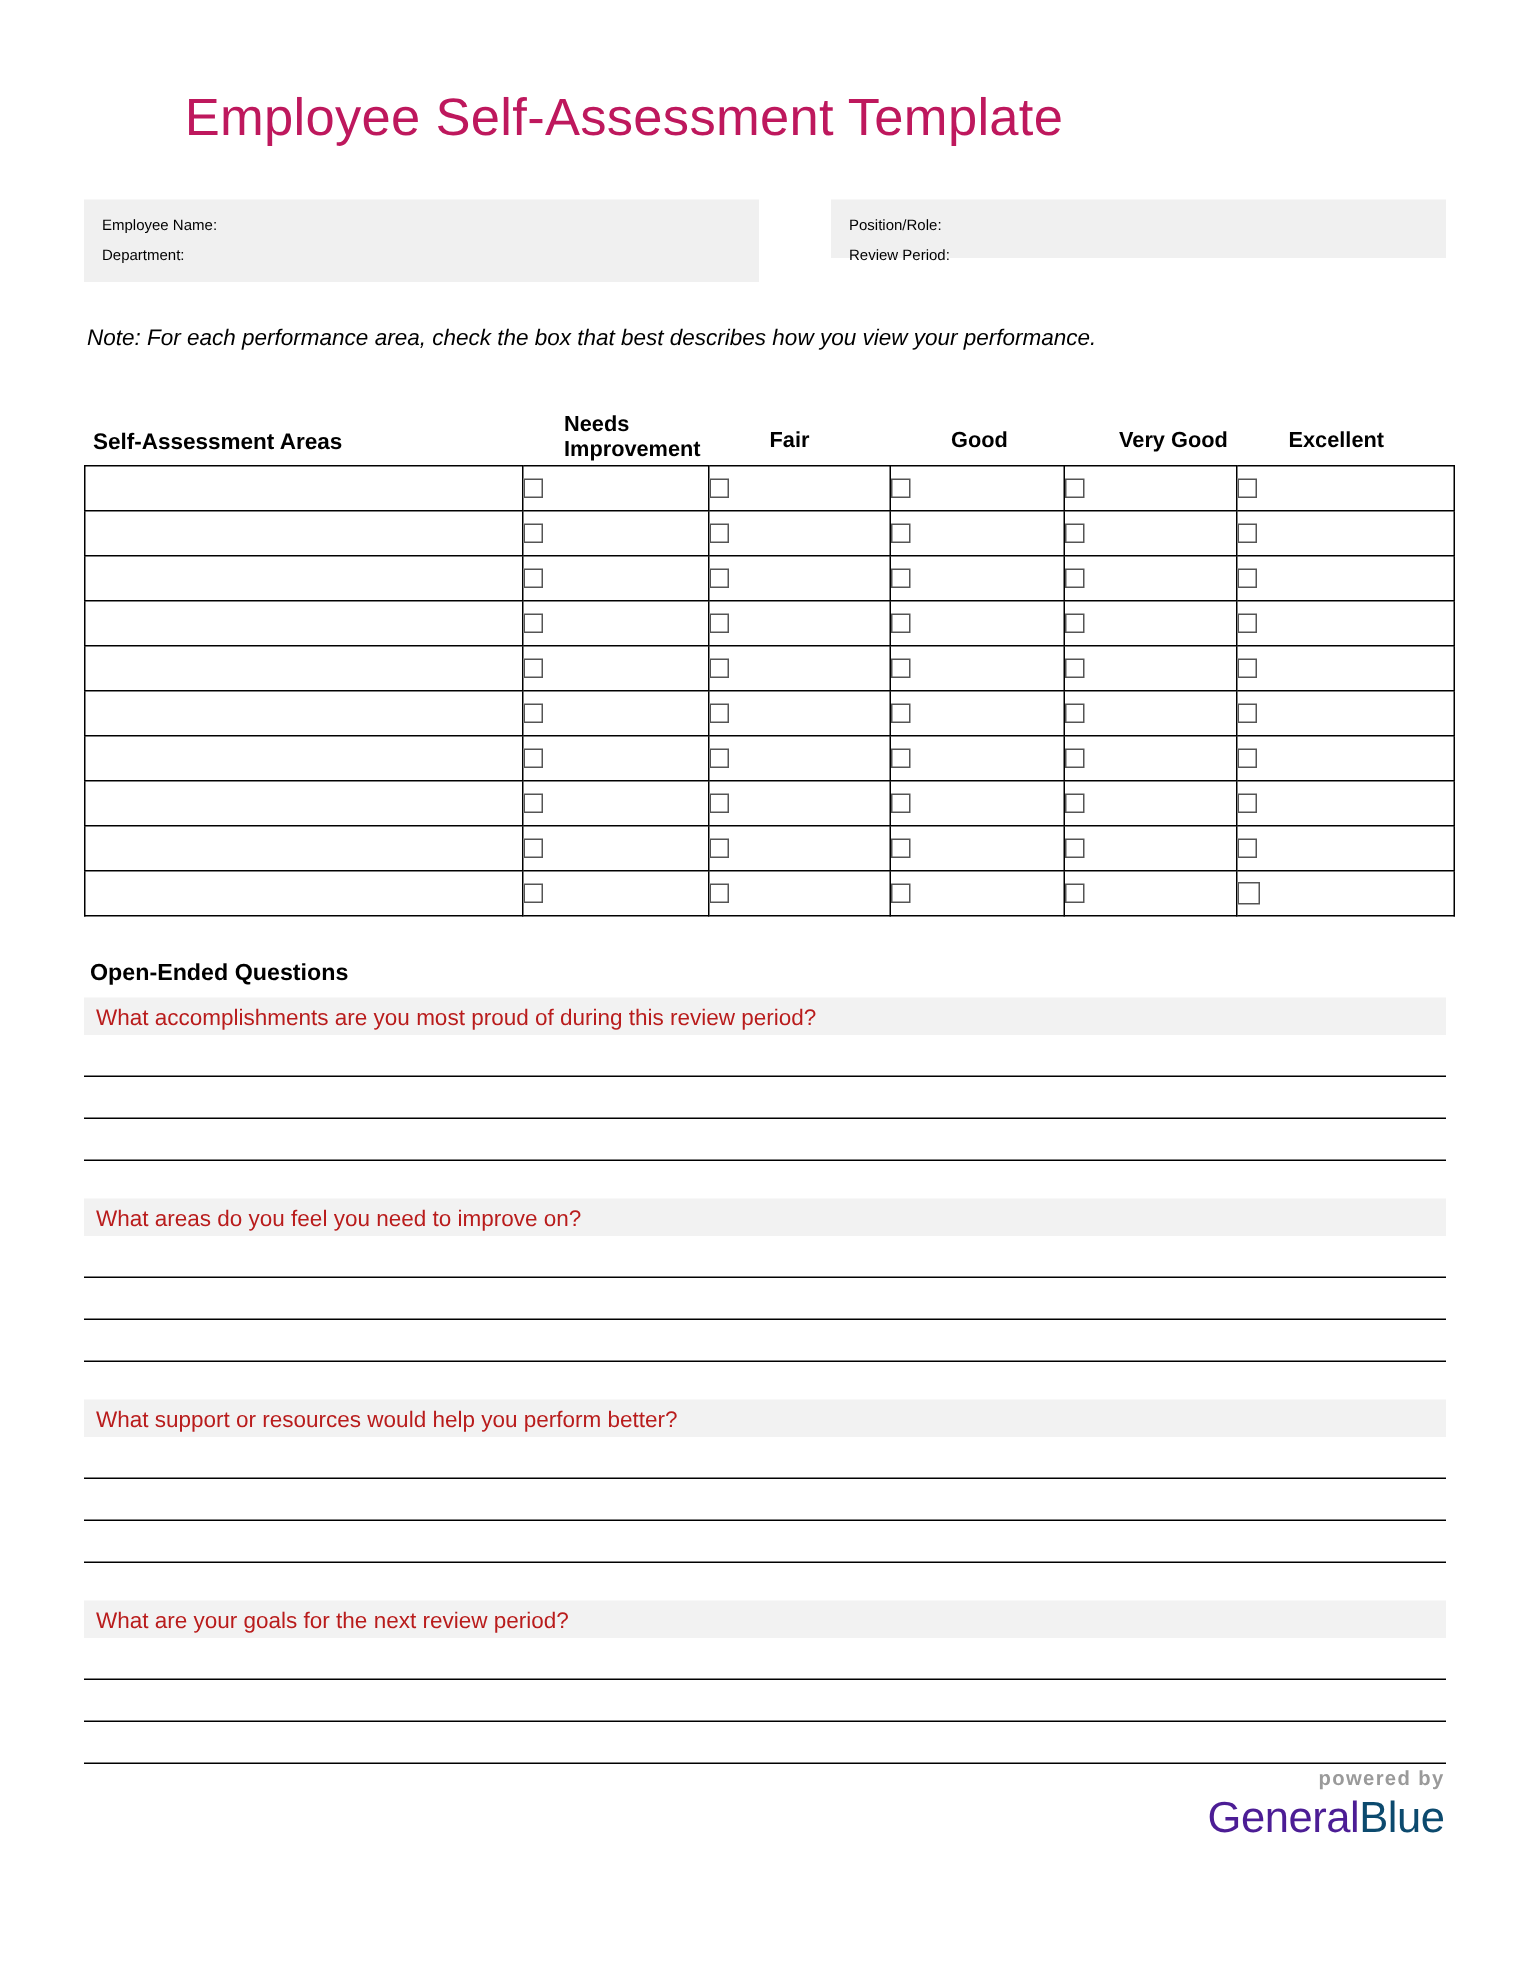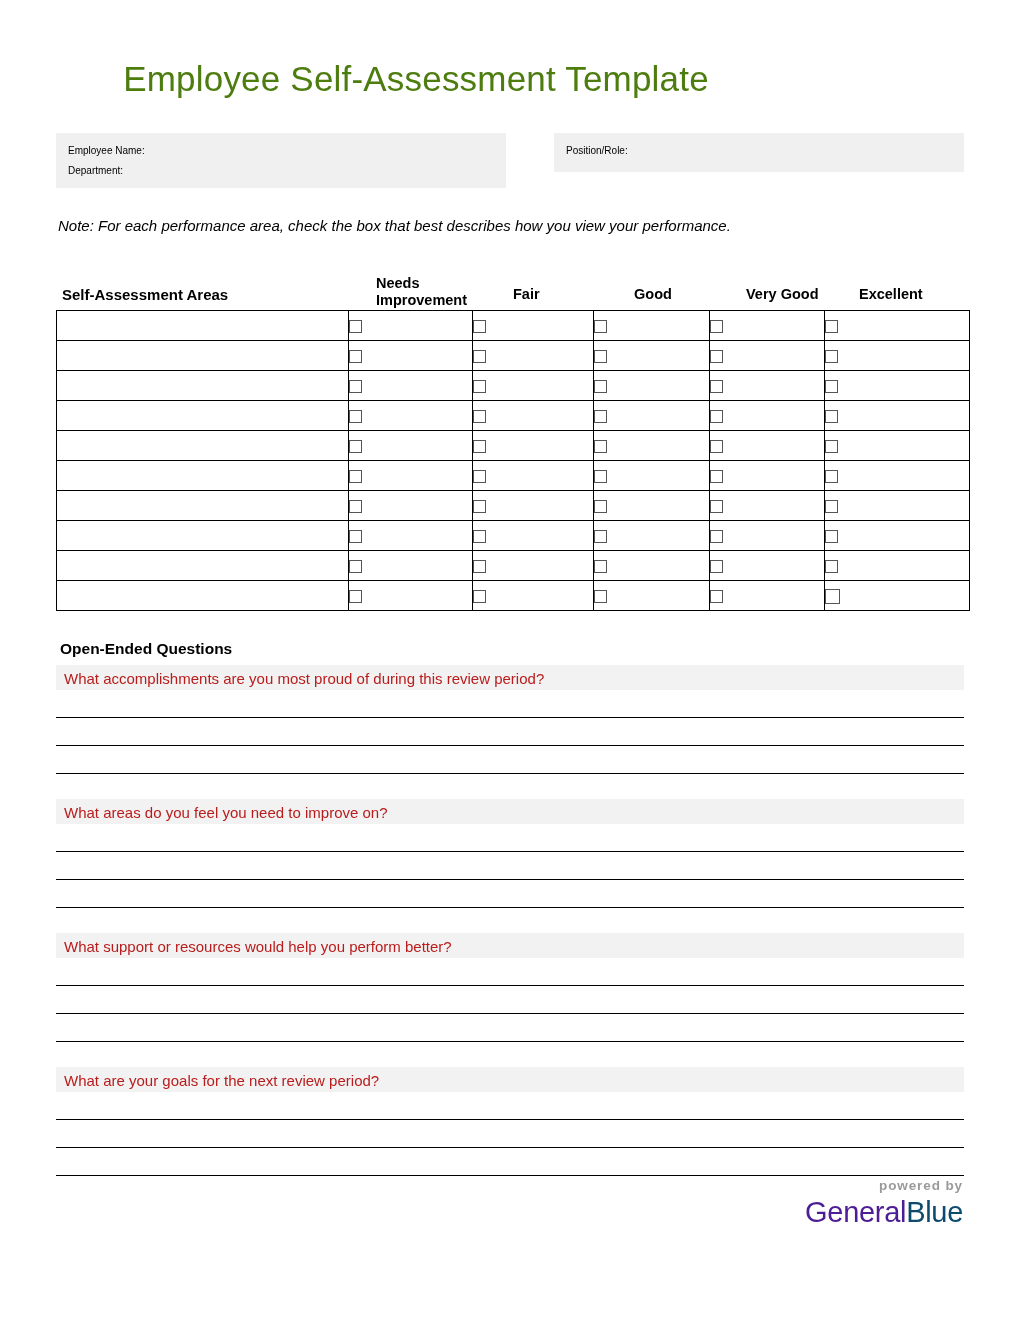--- a/index.html
+++ b/index.html
@@ -25,21 +25,21 @@
   
   .title {
     position: absolute;
     left: 0;
     top: 58px;
     width: 832px;
     text-align: center;
     font-size: 35px;
     font-weight: 400;
     letter-spacing: 0.2px;
-    color: #4d7c0f;
+    color: #be185d;
     line-height: 42px;
   }
 
   
   .info-box {
     position: absolute;
     background: #F0F0F0;
     box-sizing: border-box;
     padding: 8px 12px 8px 12px;
   }
@@ -186,20 +186,21 @@
 
   <div class="title">Employee Self-Assessment Template</div>
 
   <div class="info-box info-left">
     <div class="info-line">Employee Name:</div>
     <div class="info-line">Department:</div>
   </div>
 
   <div class="info-box info-right">
     <div class="info-line">Position/Role:</div>
+    <div class="info-line">Review Period:</div>
   </div>
 
   <div class="note">Note: For each performance area, check the box that best describes how you view your performance.</div>
 
   <div class="table-wrap">
     <div class="col-head-row">
       <div class="col-head areas">Self-Assessment Areas</div>
       <div class="col-head c0">Needs Improvement</div>
       <div class="col-head c1">Fair</div>
       <div class="col-head c2">Good</div>

